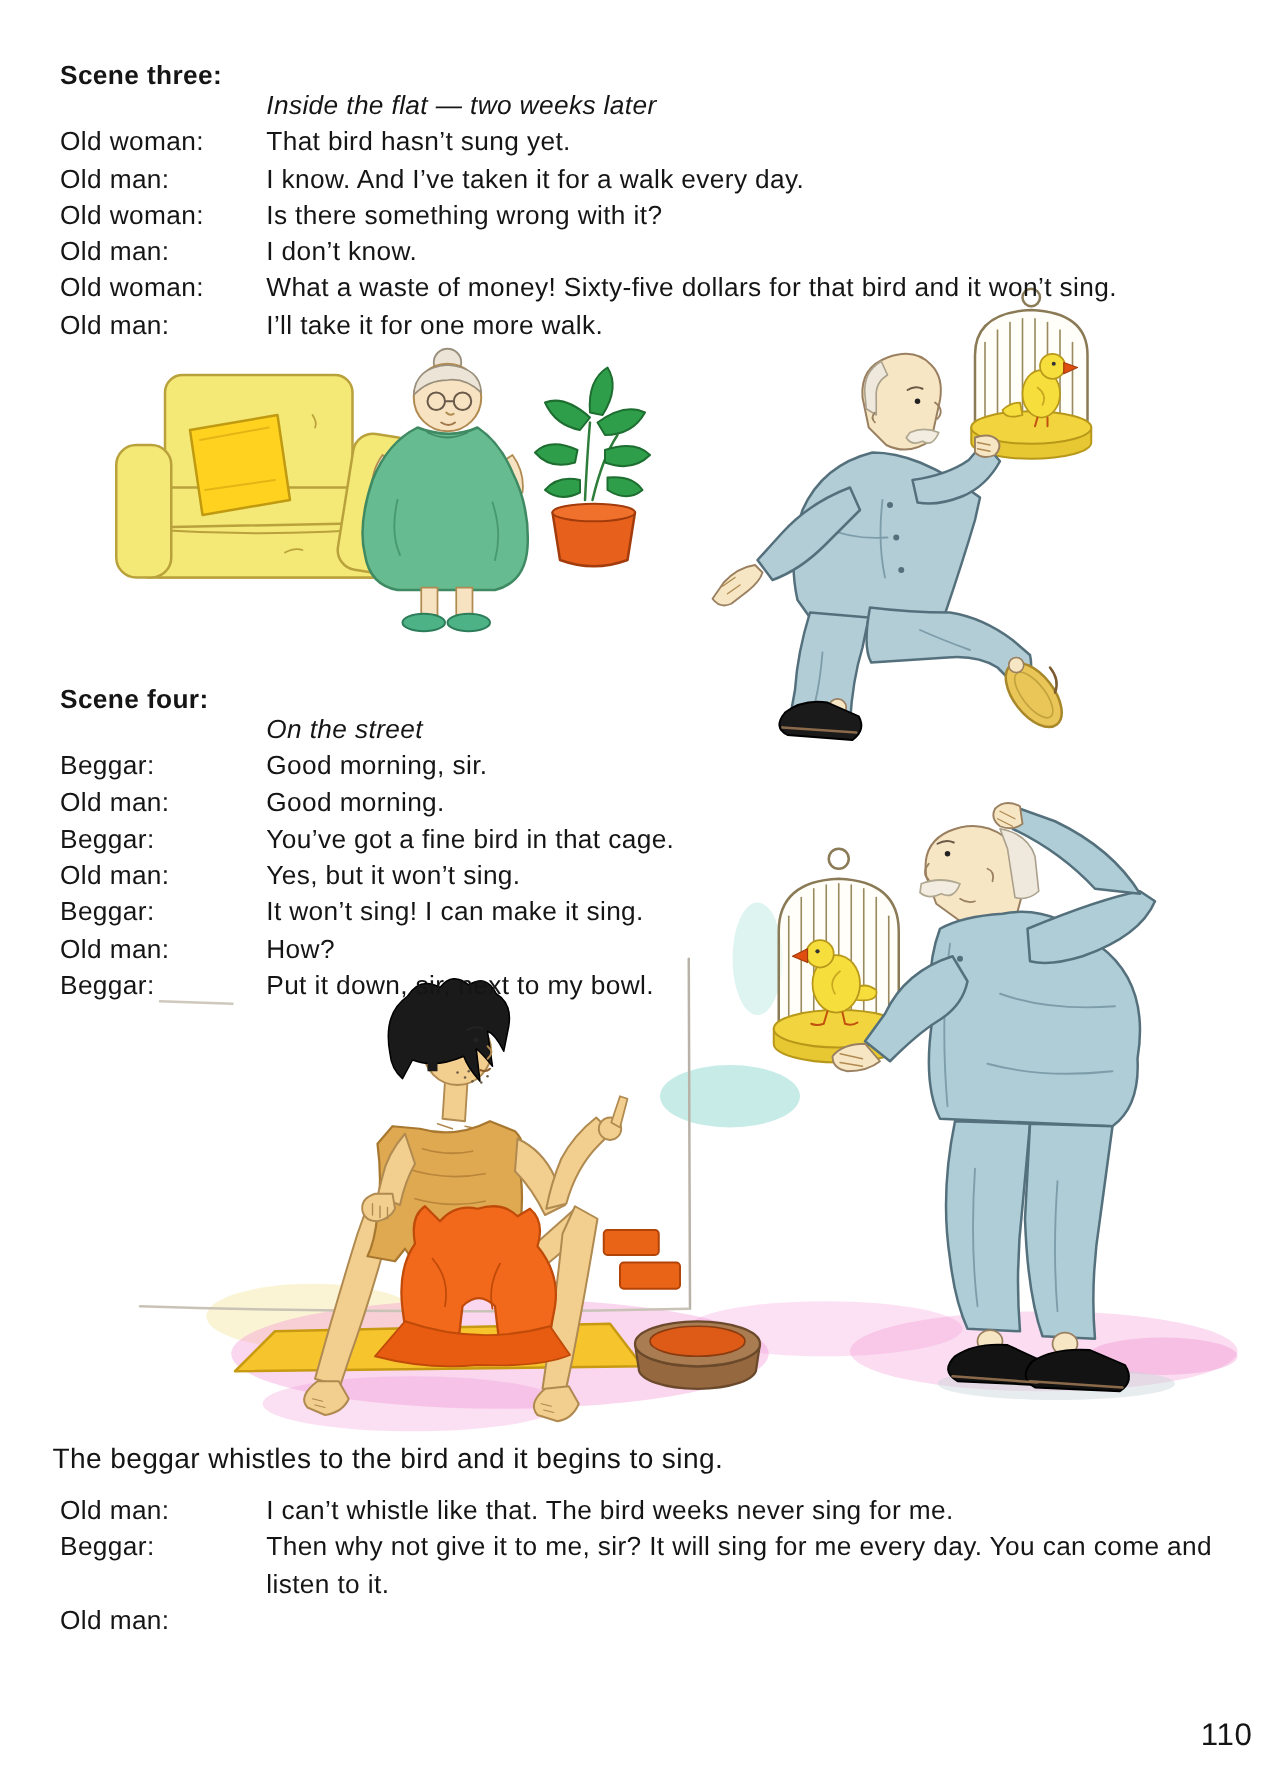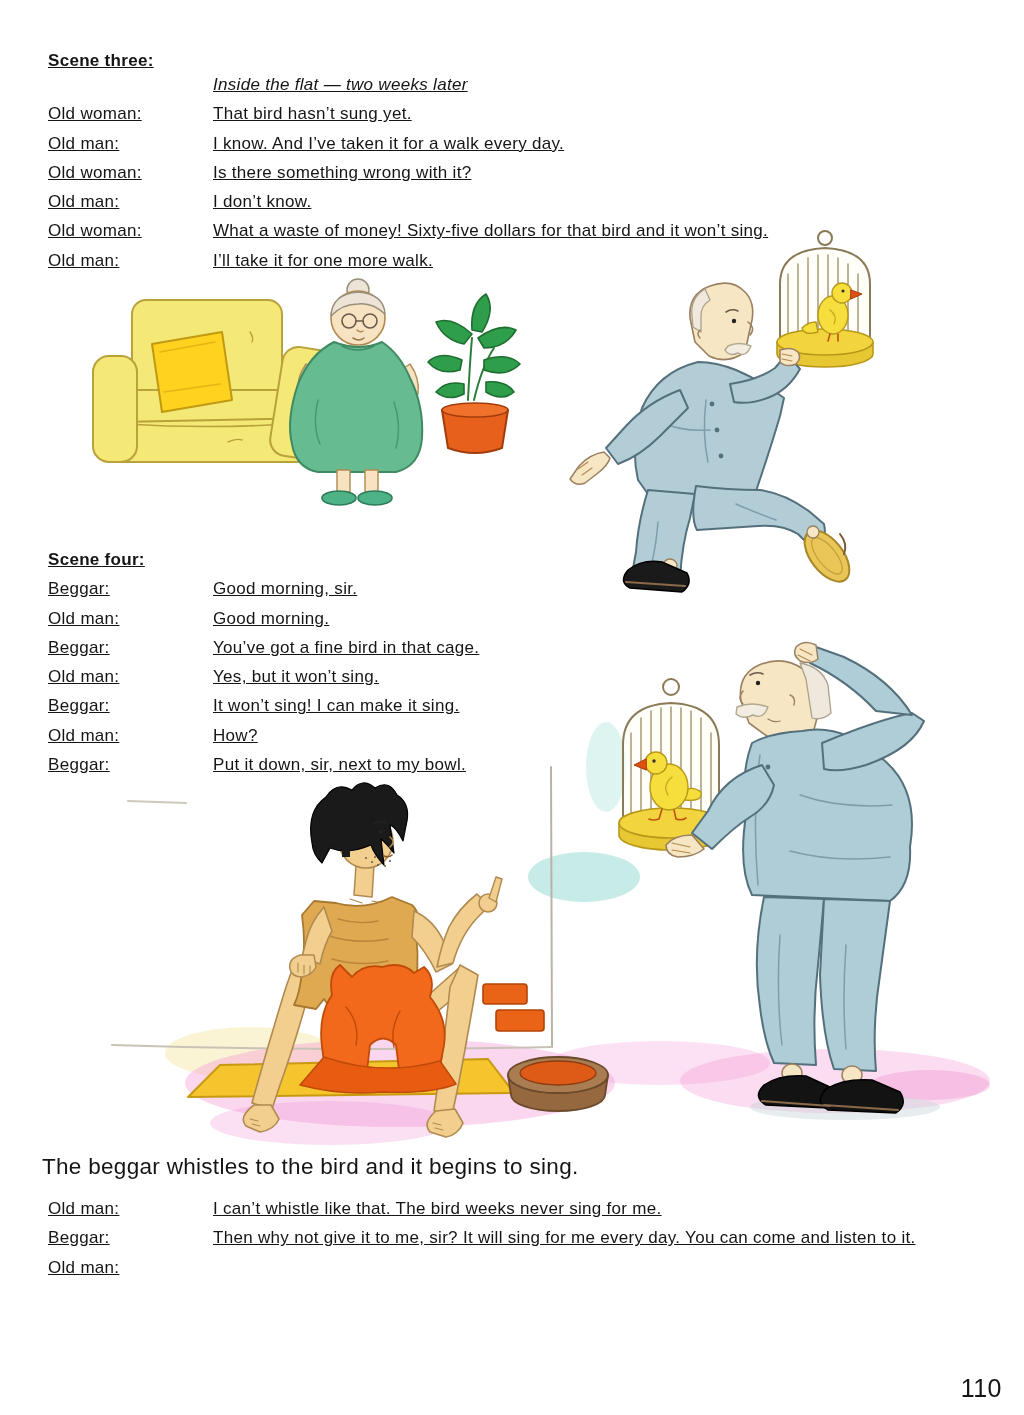--- a/index.html
+++ b/index.html
@@ -1,21 +1,21 @@
 <!DOCTYPE html>
 <html><head>
 <meta charset="utf-8">
 <style>
   html,body{margin:0;padding:0;}
   body{
     width:1024px;height:1415px;position:relative;background:#ffffff;
     font-family:"Liberation Sans",sans-serif;color:#151515;overflow:hidden;
   }
   .textblock{position:absolute;z-index:2;}
-  .row{display:flex;font-size:17px;line-height:29.3px;letter-spacing:0.3px;text-decoration:underline;}
+  .row{display:flex;font-size:21px;line-height:29.3px;letter-spacing:0.3px;}
   .lbl{flex:0 0 165px;}
   .txt{flex:1;}
   .row.heading .lbl{font-weight:bold;}
   .row.heading .txt{font-style:italic;margin-top:24px;}
   .narration{position:absolute;z-index:2;font-size:22.5px;line-height:29.3px;letter-spacing:0.3px;}
   .pagenum{position:absolute;z-index:2;top:1374px;right:22px;font-size:25px;letter-spacing:0.5px;}
   svg.illus{position:absolute;z-index:1;pointer-events:none;}
   svg path,svg rect,svg ellipse,svg circle,svg line,svg polygon{stroke-linejoin:round;stroke-linecap:round;}
 </style>
 </head>
@@ -182,20 +182,21 @@
       <ellipse cx="297" cy="334" rx="9" ry="22" fill="none" stroke="#c2a23c" stroke-width="1.3"></ellipse>
     </g>
     <circle cx="283" cy="310" r="6" fill="#f7e6c4" stroke="#9a8060" stroke-width="1.3"></circle>
     <path d="M310,312 q8,10 4,20" fill="none" stroke="#7a5a30" stroke-width="2"></path>
   </g>
 </svg>
 
 <div class="textblock" style="left:48px;top:545px;width:620px;">
   <div class="row heading">
     <span class="lbl">Scene four:</span>
+    <span class="txt">On the street</span>
   </div>
   <div class="row">
     <span class="lbl">Beggar:</span>
     <span class="txt">Good morning, sir.</span>
   </div>
   <div class="row">
     <span class="lbl">Old man:</span>
     <span class="txt">Good morning.</span>
   </div>
   <div class="row">

